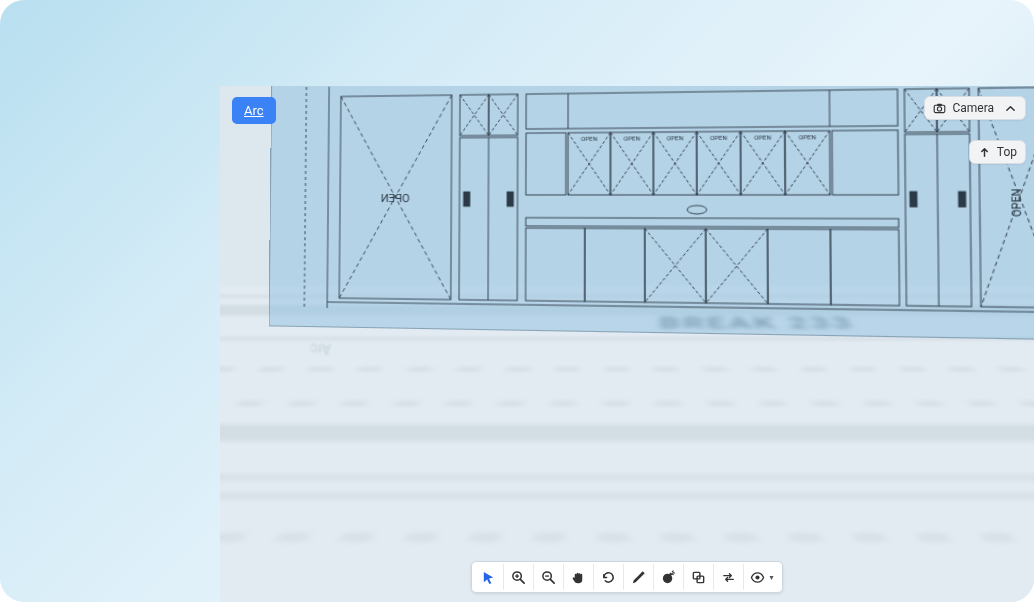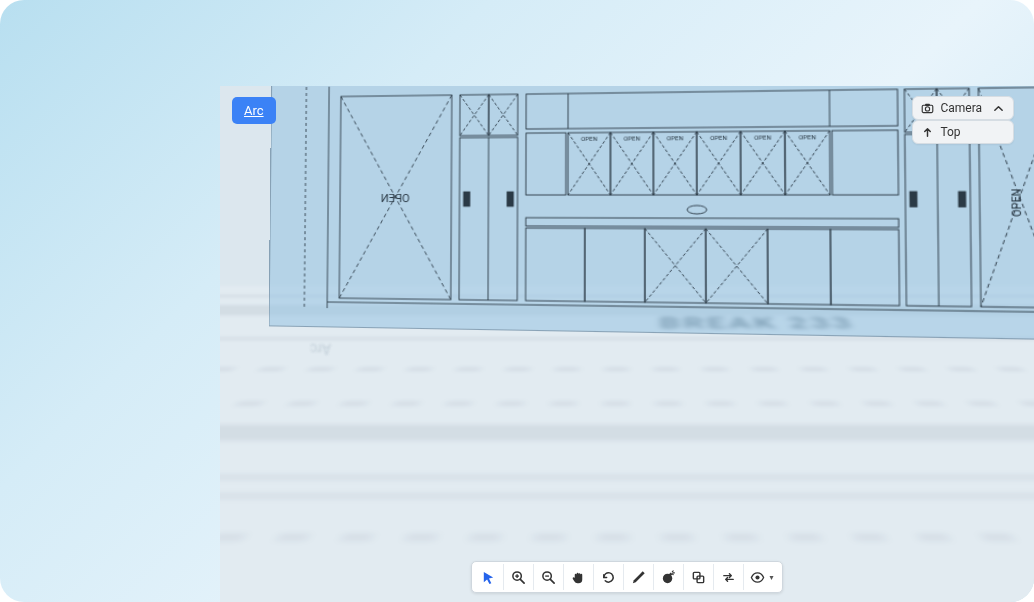--- a/index.html
+++ b/index.html
@@ -95,23 +95,23 @@
   color: #fff;
   font-size: 13px;
   padding: 6px 12px;
   border-radius: 5px;
   z-index: 20;
   text-decoration: underline;
 }
 
 .camera-panel {
   position: absolute;
-  right: 20px; top: 96px;
+  right: 8px; top: 96px;
   z-index: 20;
-  display: flex; flex-direction: column; gap: 0;
+  display: flex; flex-direction: column; align-items: flex-end; gap: 20px;
 }
 .camera-row, .top-row {
   background: #f1f3f5;
   border: 1px solid #d6dde3;
   border-radius: 6px;
   display: flex; align-items: center;
   font-size: 12px; color: #333;
   padding: 4px 8px; gap: 6px;
   box-shadow: 0 1px 2px rgba(0,0,0,0.06);
 }

